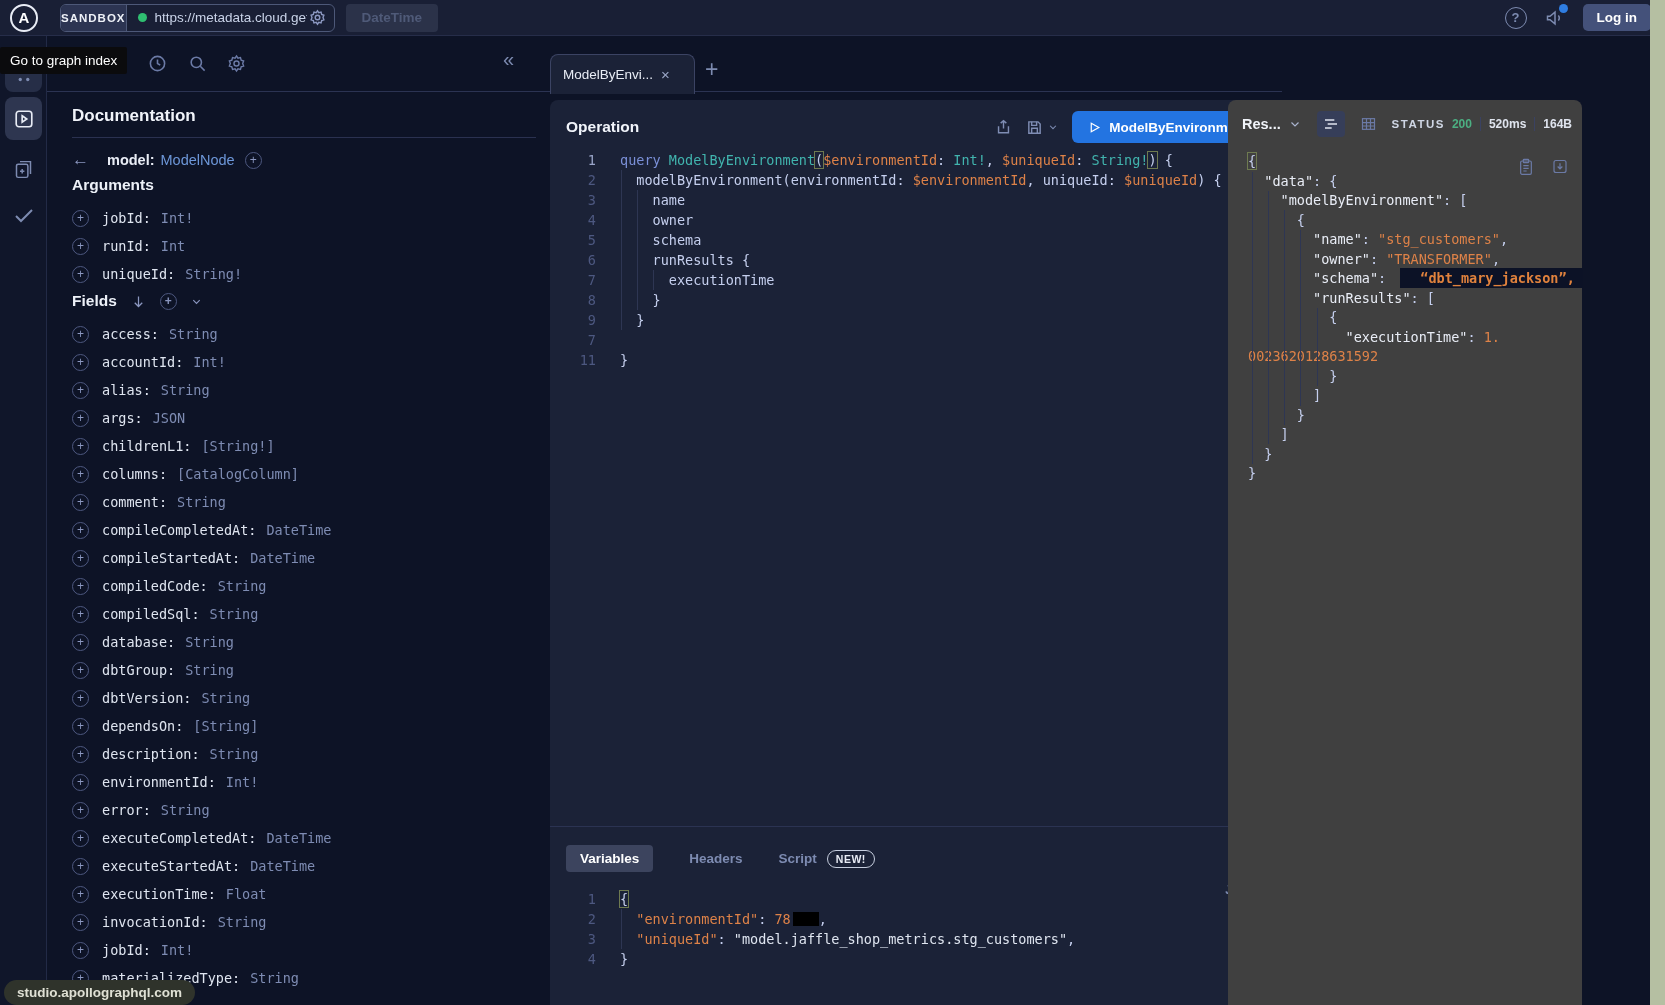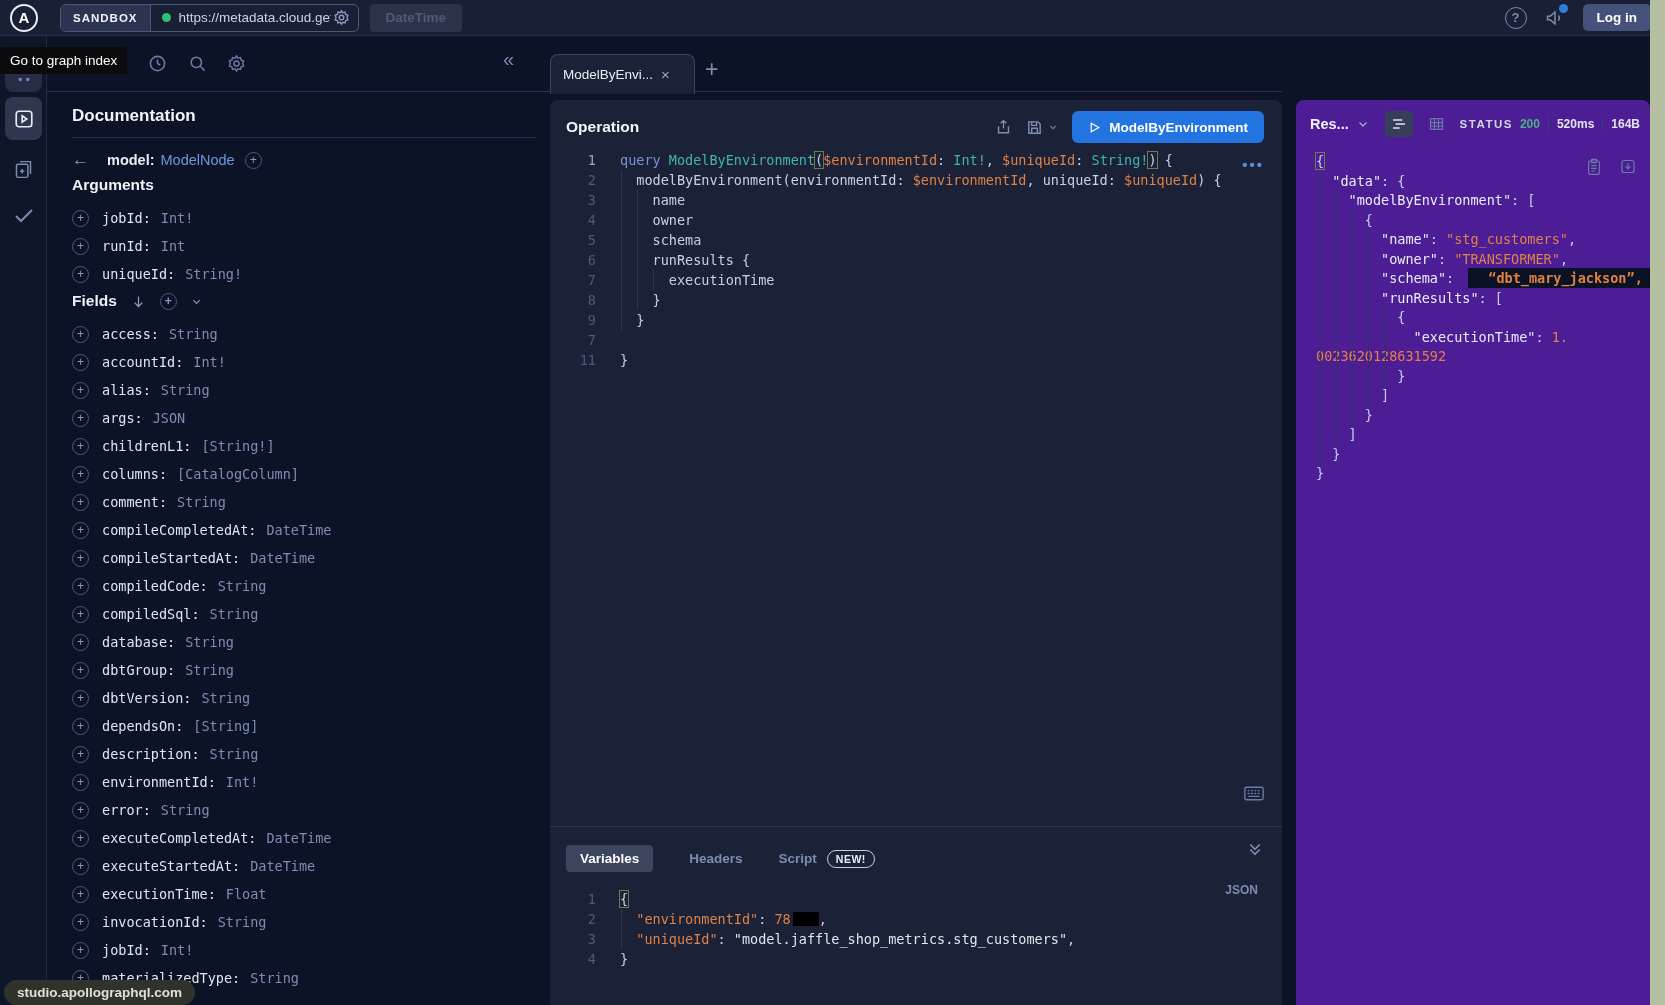--- a/index.html
+++ b/index.html
@@ -8,21 +8,21 @@
     background:#0d1326;
     font-family:"Liberation Sans", sans-serif;
     color:#e8ecf5;
     position:relative;
   }
 
   
   #topbar{position:absolute;left:0;top:0;width:1665px;height:36px;background:#191f35;border-bottom:1px solid #262d49;z-index:30;display:flex;align-items:center;}
   .logo{width:28px;height:28px;border:2px solid #e8ecf5;border-radius:50%;margin-left:10px;display:flex;align-items:center;justify-content:center;font-weight:bold;font-size:15px;color:#fff;}
   .url-group{display:flex;align-items:center;height:28px;border:1px solid #4d5878;border-radius:6px;margin-left:22px;overflow:hidden;}
-  .sandbox-chip{background:#2c3452;height:100%;display:flex;align-items:center;padding:0 12px;font-size:11.5px;font-weight:bold;letter-spacing:1px;color:#eef1f8;border-right:1px solid #4d5878;}
+  .sandbox-chip{background:#2c3452;height:100%;display:flex;align-items:center;padding:0 0;font-size:11.5px;font-weight:bold;letter-spacing:1px;color:#eef1f8;border-right:1px solid #4d5878;}
   .green-dot{width:9px;height:9px;border-radius:50%;background:#2fbf71;margin:0 8px 0 11px;}
   .url-text{font-size:13.5px;color:#c9d3e8;width:152px;white-space:nowrap;overflow:hidden;}
   .url-gear{margin:0 8px 0 2px;display:flex;align-items:center;}
   .publish-btn{margin-left:11px;height:28px;padding:0 16px;background:#2b3249;border-radius:4px;border:none;color:#4f5a78;font-weight:bold;font-size:13.5px;display:flex;align-items:center;}
   .topbar-right{margin-left:auto;display:flex;align-items:center;gap:18px;margin-right:14px;}
   .help-icon{width:22px;height:22px;border:1.5px solid #7d8bb1;border-radius:50%;color:#7d8bb1;font-size:13px;display:flex;align-items:center;justify-content:center;font-weight:bold;}
   .mega-wrap{position:relative;display:flex;}
   .mega-dot{position:absolute;right:-3px;top:-4px;width:9px;height:9px;background:#2f7de1;border-radius:50%;}
   .login-btn{height:27px;padding:0 14px;background:#44517a;border:none;border-radius:5px;color:#fff;font-weight:bold;font-size:13.5px;}
 
@@ -55,21 +55,21 @@
   .model-type{font-size:14.5px;color:#6d97d9;margin-left:-4px;}
   .section-title{font-size:15.5px;font-weight:bold;color:#edf1f8;margin-top:4px;display:flex;align-items:center;gap:14px;}
   .doc-list{margin-top:10px;}
   .doc-row{display:flex;align-items:center;height:28px;gap:13px;}
   .plus-circle{width:17px;height:17px;border:1px solid #4d5880;border-radius:50%;color:#8b97c0;font-size:12px;line-height:15px;text-align:center;flex:none;}
   .fname{font-family:"DejaVu Sans Mono", monospace;font-size:13.5px;color:#dfe5f0;}
   .ftype{font-family:"DejaVu Sans Mono", monospace;font-size:13.5px;color:#7e8cb3;margin-left:-3px;}
 
   
   #op-panel{position:absolute;left:550px;top:100px;width:732px;bottom:0;background:#1b2237;border-radius:8px 8px 0 0;z-index:4;}
-  #resp-panel{position:absolute;left:1296px;top:100px;width:354px;bottom:0;background:#4c1d95;border-radius:8px 8px 0 0;z-index:4;text-align:center;}
+  #resp-panel{position:absolute;left:1228px;top:100px;width:354px;bottom:0;background:#404040;border-radius:8px 8px 0 0;z-index:4;text-align:center;}
   #green-strip{position:absolute;right:0;top:0;width:15px;height:1005px;background:#b5bfa2;z-index:40;}
 
   
   .op-header{display:flex;align-items:center;height:40px;padding:14px 18px 0 16px;}
   .op-title{font-size:15.5px;font-weight:bold;color:#f1f4fa;}
   .op-actions{margin-left:auto;display:flex;align-items:center;gap:14px;}
   .run-btn{height:32px;background:#2374e1;border:none;border-radius:6px;color:#fff;font-weight:bold;font-size:13.5px;display:flex;align-items:center;gap:8px;padding:0 16px;}
   .dots-menu{position:absolute;right:18px;top:56px;color:#5b8bd4;font-size:15px;letter-spacing:2px;font-weight:bold;}
   .kbd-icon{position:absolute;right:18px;top:686px;}
 

